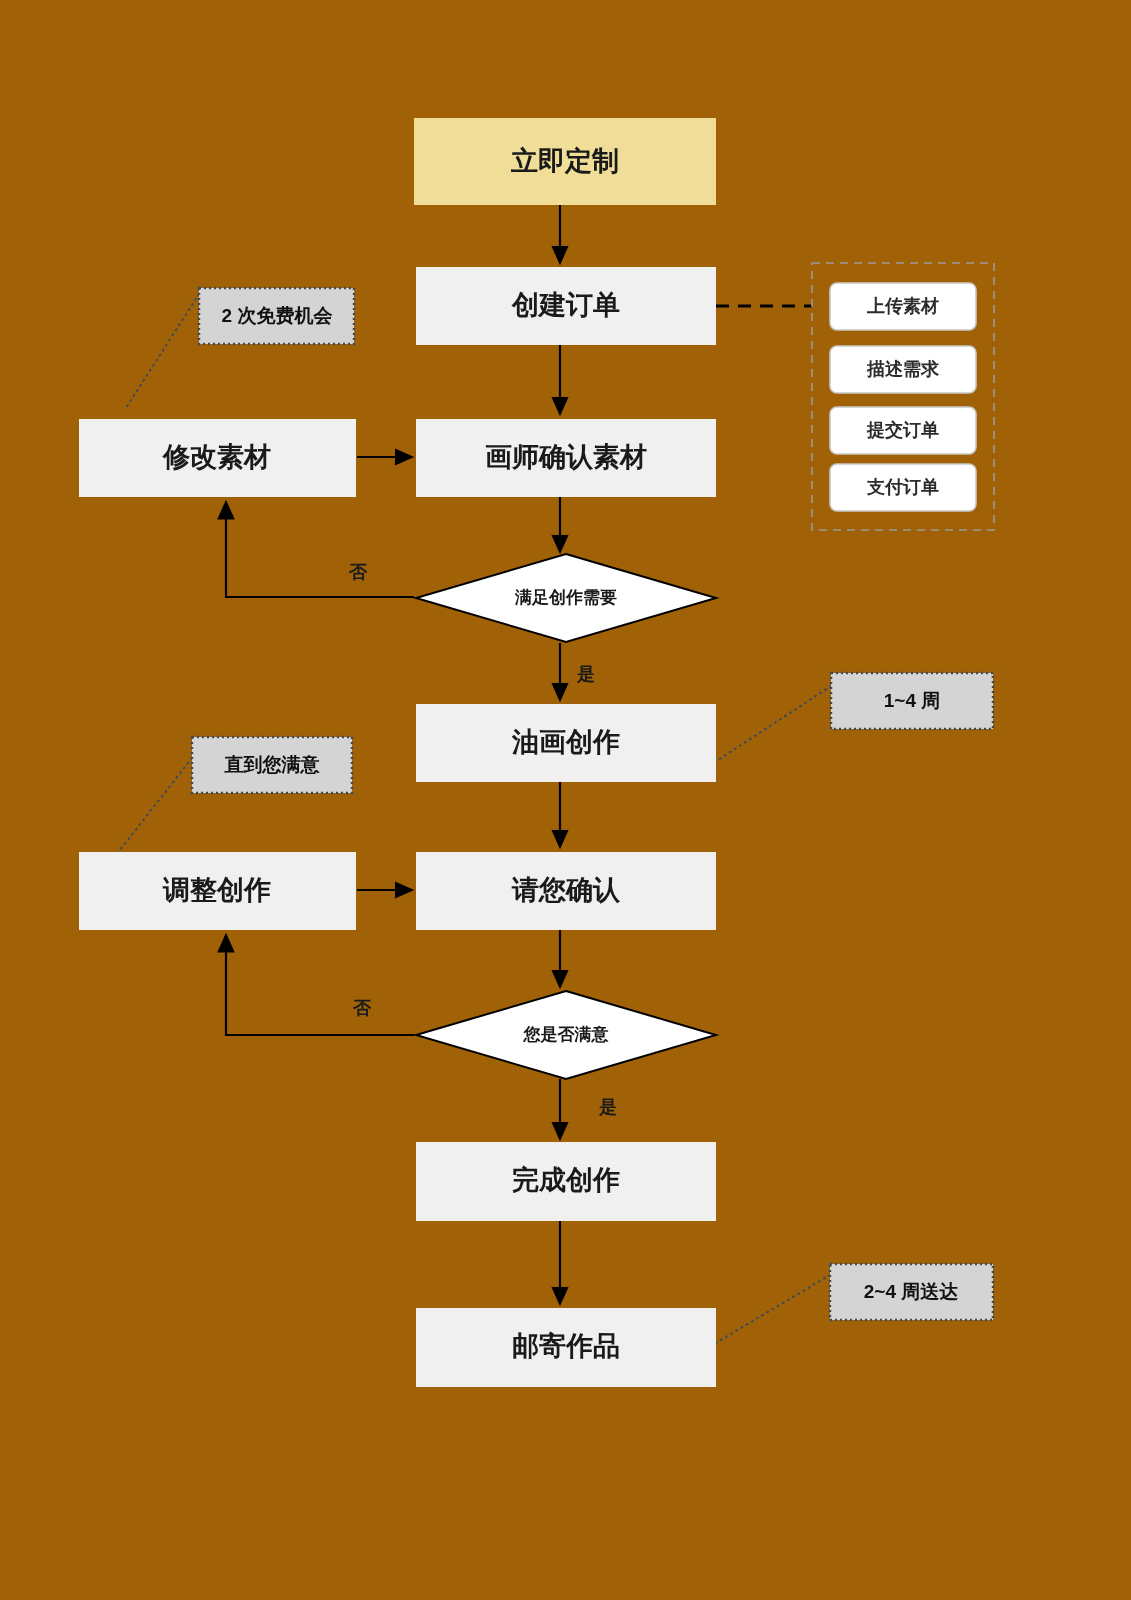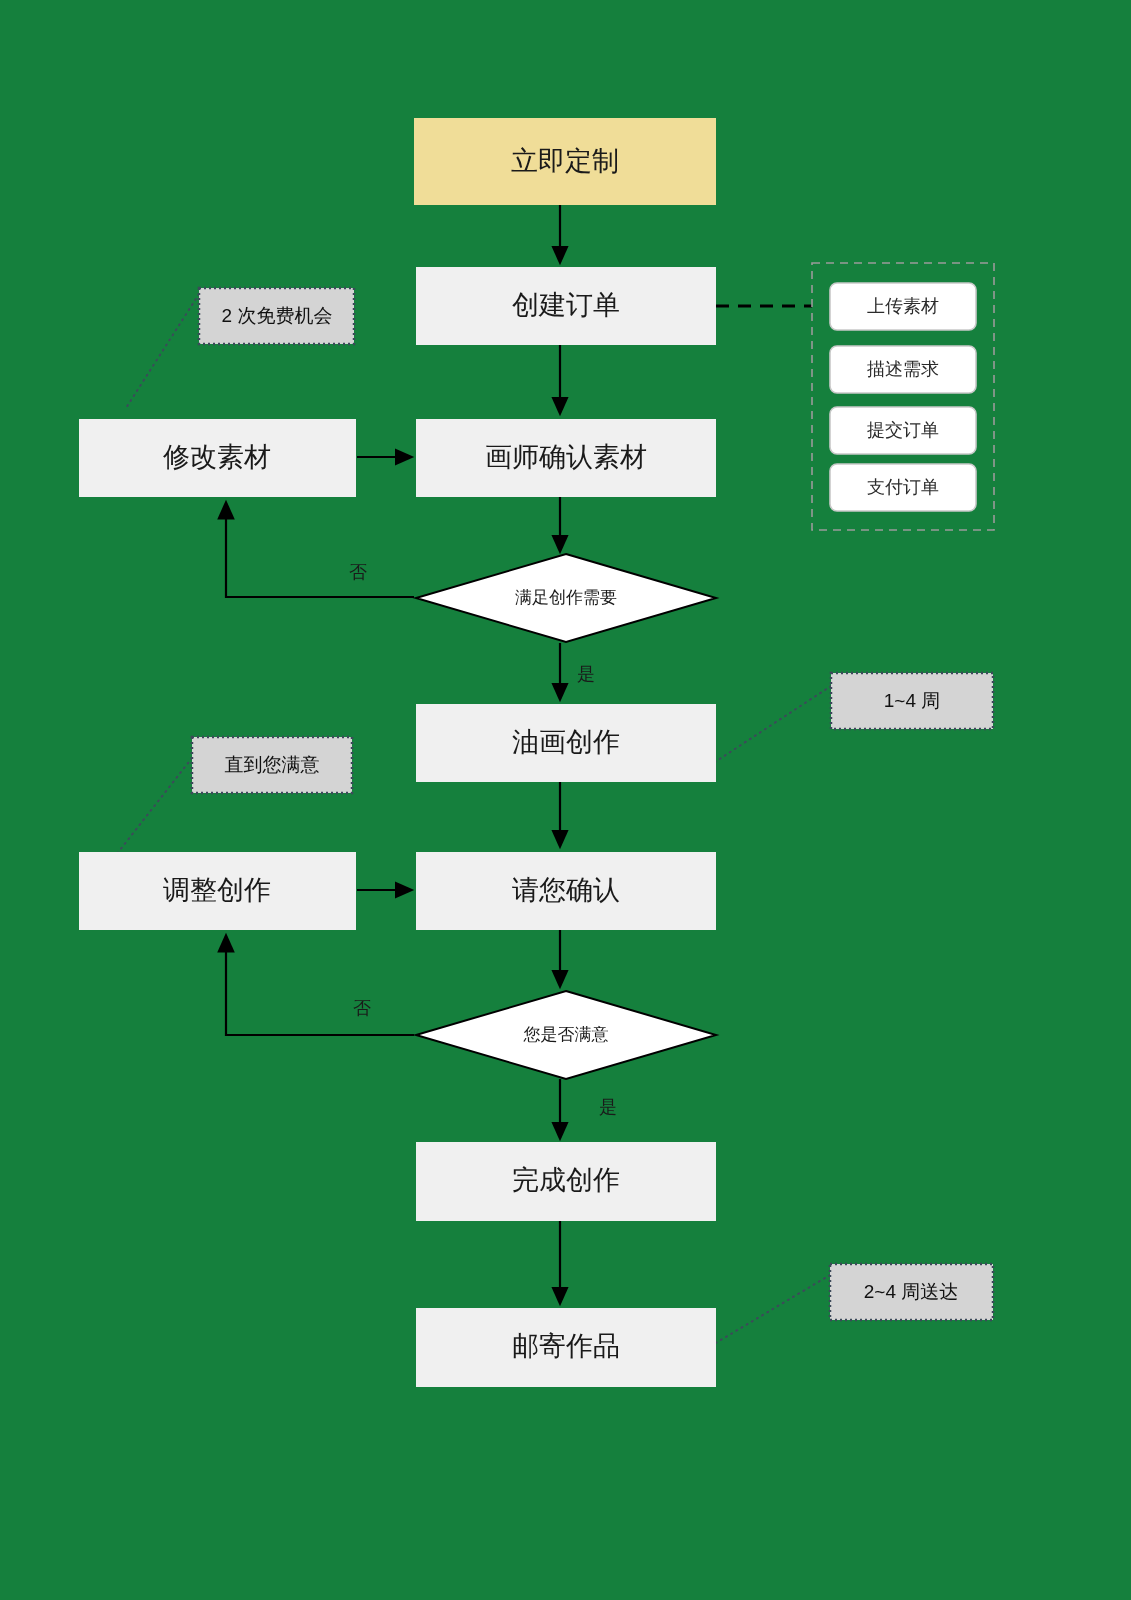--- a/index.html
+++ b/index.html
@@ -8,22 +8,23 @@
     padding: 0;
     background: #ffffff;
   }
   body {
     font-family: "Liberation Sans", "DejaVu Sans", sans-serif;
   }
   #canvas {
     position: relative;
     width: 1131px;
     height: 1600px;
-    background: #15803d;
+    background: #a16207;
     overflow: hidden;
+    font-weight: bold;
   }
   svg.layer {
     position: absolute;
     left: 0;
     top: 0;
     width: 1131px;
     height: 1600px;
     pointer-events: none;
   }
   svg.layer * { pointer-events: auto; }

